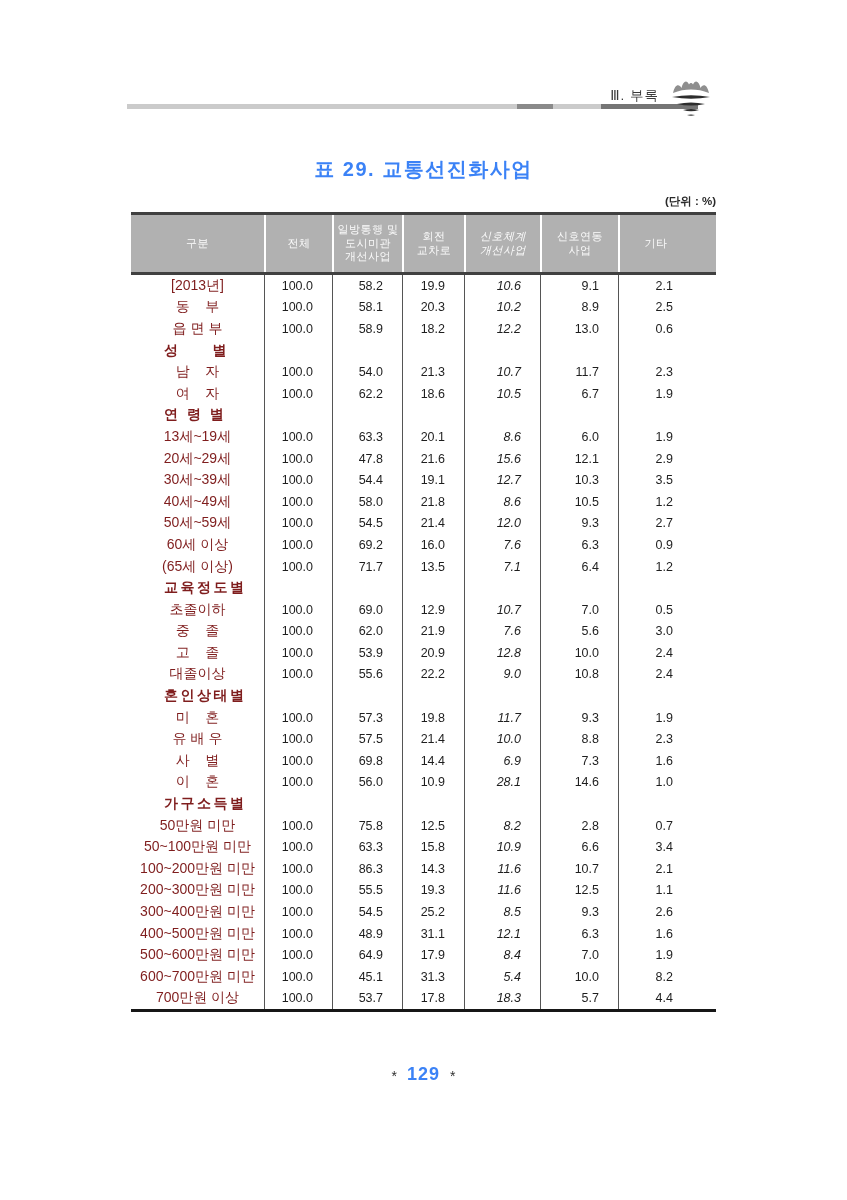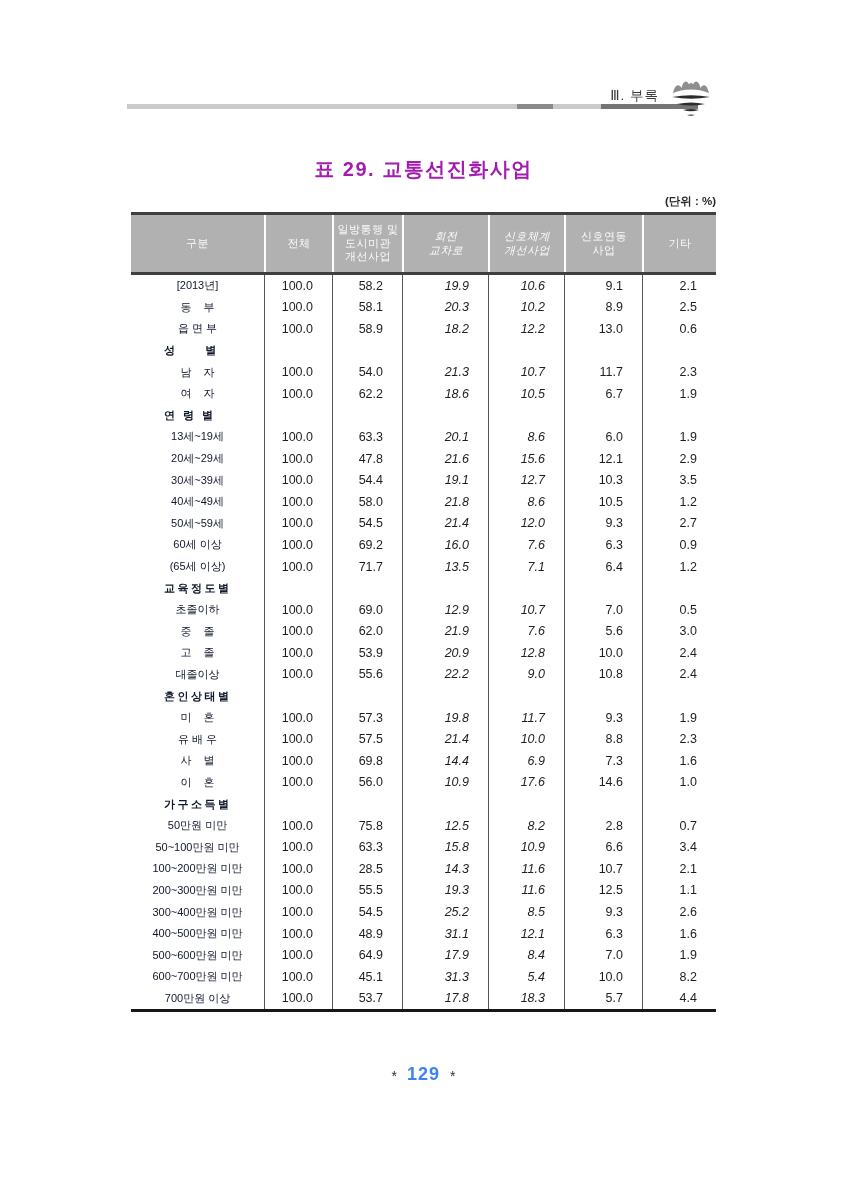--- a/index.html
+++ b/index.html
@@ -16,21 +16,21 @@
   }
   .top-rule{position:absolute; top:104px; left:127px; width:571px; height:5px; display:flex;}
   .top-rule .seg1{width:390px; background:#cbcbcb;}
   .top-rule .seg2{width:36px;  background:#8a8a8a;}
   .top-rule .seg3{width:48px;  background:#cbcbcb;}
   .top-rule .seg4{width:97px;  background:#757575;}
   .logo{position:absolute; top:76px; left:666px; width:50px; height:46px;}
   
   .doc-title{
     position:absolute; top:156px; left:131px; width:585px;
-    text-align:center; font-size:20px; font-weight:bold; color:#a21caf;
+    text-align:center; font-size:20px; font-weight:bold; color:#3b82f6;
     letter-spacing:1.5px;
   }
   .unit-label{
     position:absolute; top:194px; left:131px; width:585px;
     text-align:right; font-size:11.5px; color:#2a2a2a;font-weight:bold;
   }
   
   .stat-table{
     position:absolute; top:212px; left:131px; width:585px;
     border-top:3px solid #404040; border-bottom:3px solid #171717;
@@ -44,27 +44,27 @@
     border-left:2px solid #ffffff;
   }
   .th:first-child{border-left:none;}
   .tbody .tr{display:flex; height:21.6px; align-items:stretch;}
   .td{
     box-sizing:border-box; display:flex; align-items:center;
     border-left:1px solid #555555;
   }
   .td:first-child{border-left:none;}
   .td.num{justify-content:flex-end; padding-right:19px; font-size:12.5px; color:#1e1e1e;}
-  .td.label{justify-content:center; font-size:11px; color:#0f172a; white-space:pre;}
+  .td.label{justify-content:center; font-size:14px; color:#7f1d1d; white-space:pre;}
   .tr.group .td.label{
     justify-content:flex-start; padding-left:33px;
     font-weight:bold; letter-spacing:2.5px;
   }
   .col0{width:133px;} .col1{width:68px;} .col2{width:70px;}
-  .col3{width:86px;font-style:italic;}  .col4{width:76px;font-style:italic;} .col5{width:78px;} .col6{width:74px;}
+  .col3{width:62px;}  .col4{width:76px;font-style:italic;} .col5{width:78px;} .col6{width:74px;}
   
   .page-footer{
     position:absolute; top:1064px; left:0; width:847px;
     display:flex; justify-content:center; align-items:center; gap:10px;
   }
   .page-footer .orn{font-size:14px; color:#2f2f2f; transform:translateY(1px);}
   .page-footer .num{font-size:18px; font-weight:bold; color:#3b82f6; letter-spacing:1px;}
 </style>
 </head>
 <body>
@@ -330,21 +330,21 @@
           <div class="td num col3">14.4</div>
           <div class="td num col4">6.9</div>
           <div class="td num col5">7.3</div>
           <div class="td num col6">1.6</div>
         </div>
         <div class="tr data">
           <div class="td label col0">이    혼</div>
           <div class="td num col1">100.0</div>
           <div class="td num col2">56.0</div>
           <div class="td num col3">10.9</div>
-          <div class="td num col4">17.6</div>
+          <div class="td num col4">28.1</div>
           <div class="td num col5">14.6</div>
           <div class="td num col6">1.0</div>
         </div>
         <div class="tr group">
           <div class="td label col0">가구소득별</div>
           <div class="td num col1"></div>
           <div class="td num col2"></div>
           <div class="td num col3"></div>
           <div class="td num col4"></div>
           <div class="td num col5"></div>
@@ -364,21 +364,21 @@
           <div class="td num col1">100.0</div>
           <div class="td num col2">63.3</div>
           <div class="td num col3">15.8</div>
           <div class="td num col4">10.9</div>
           <div class="td num col5">6.6</div>
           <div class="td num col6">3.4</div>
         </div>
         <div class="tr data">
           <div class="td label col0">100~200만원 미만</div>
           <div class="td num col1">100.0</div>
-          <div class="td num col2">28.5</div>
+          <div class="td num col2">86.3</div>
           <div class="td num col3">14.3</div>
           <div class="td num col4">11.6</div>
           <div class="td num col5">10.7</div>
           <div class="td num col6">2.1</div>
         </div>
         <div class="tr data">
           <div class="td label col0">200~300만원 미만</div>
           <div class="td num col1">100.0</div>
           <div class="td num col2">55.5</div>
           <div class="td num col3">19.3</div>

